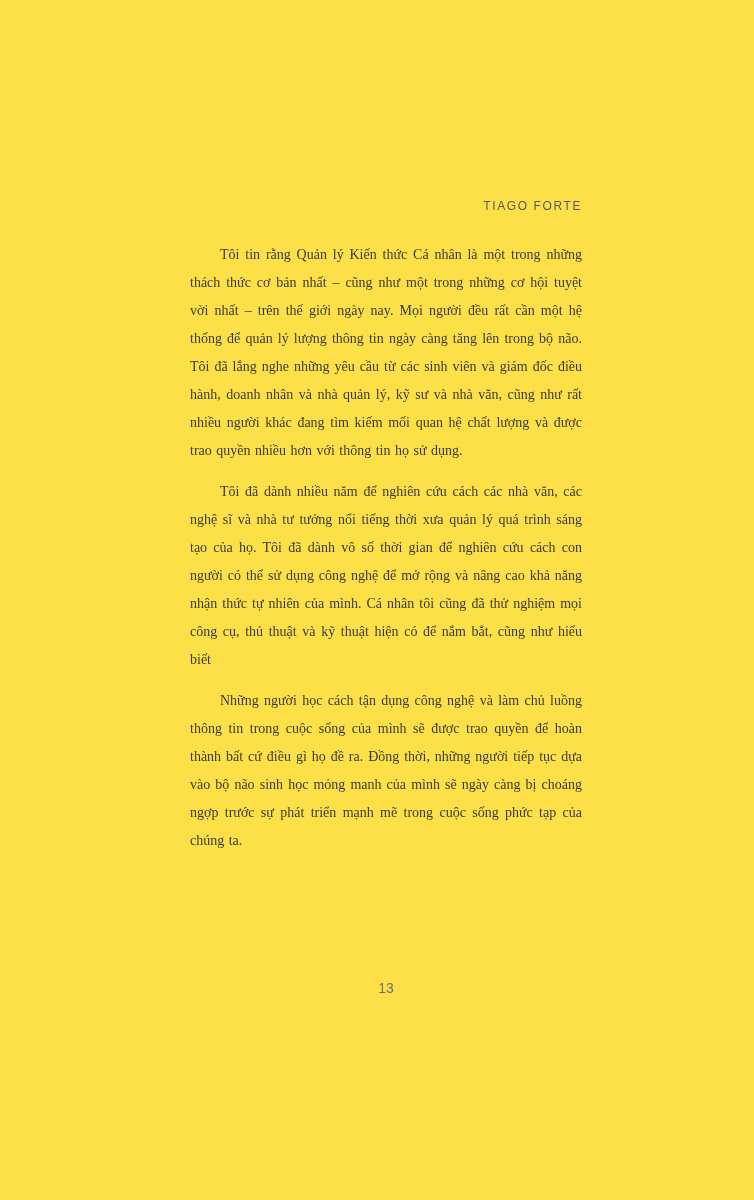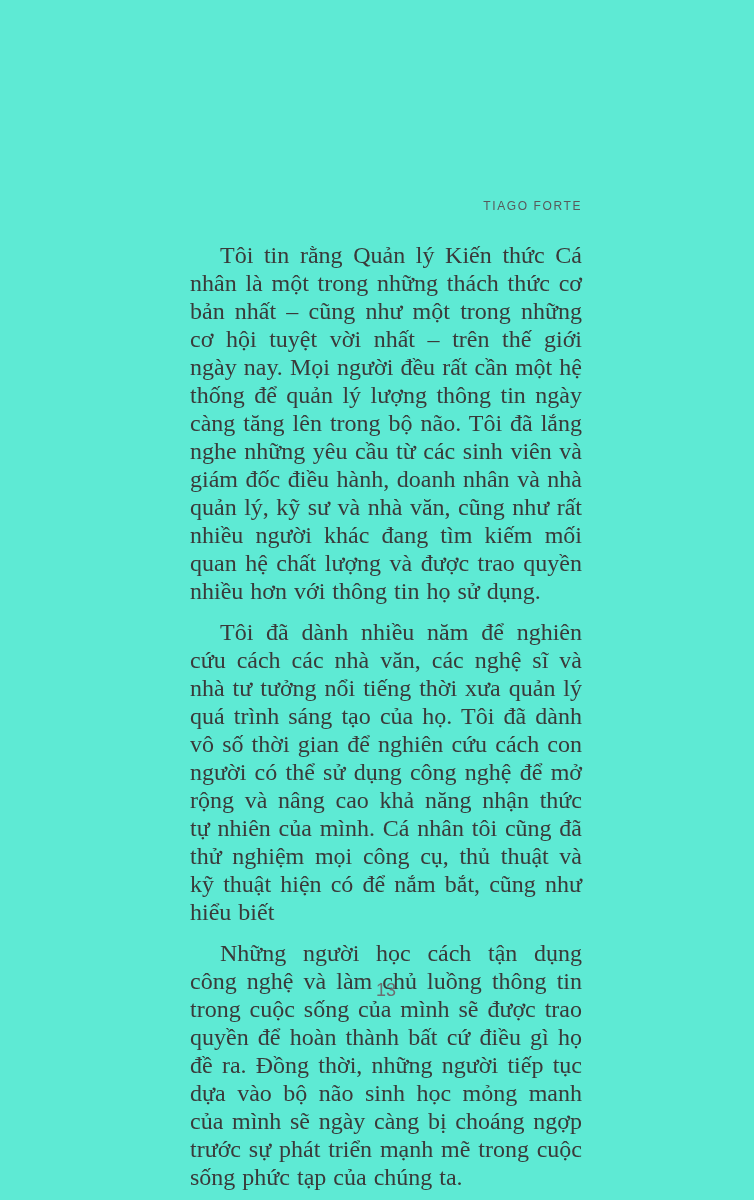--- a/index.html
+++ b/index.html
@@ -4,21 +4,21 @@
 <style>
   html, body {
     margin: 0;
     padding: 0;
     background: #ffffff;
   }
   .page {
     position: relative;
     width: 754px;
     height: 1200px;
-    background: #5eead4;
+    background: #fde047;
     overflow: hidden;
     font-family: "Liberation Serif", "DejaVu Serif", serif;
   }
   .running-header {
     position: absolute;
     top: 199px;
     left: 190px;
     width: 392px;
     text-align: right;
     font-family: "Liberation Sans", "DejaVu Sans", sans-serif;
@@ -28,34 +28,34 @@
   }
   .body-text {
     position: absolute;
     top: 241px;
     left: 190px;
     width: 392px;
     color: #3a3a3a;
   }
   .body-text p {
     margin: 0 0 13px 0;
-    font-size: 24px;
+    font-size: 14px;
     line-height: 28px;
     text-align: justify;
     text-indent: 30px;
     word-spacing: 1px;
   }
   .page-footer {
     position: absolute;
     top: 980px;
     left: 190px;
     width: 392px;
     text-align: center;
     font-family: "Liberation Sans", "DejaVu Sans", sans-serif;
-    font-size: 18px;
+    font-size: 14px;
     color: #6d6e71;
   }
 </style>
 </head>
 <body>
 
 <div class="page">
 
   <div class="running-header">
     <span>TIAGO FORTE</span>

